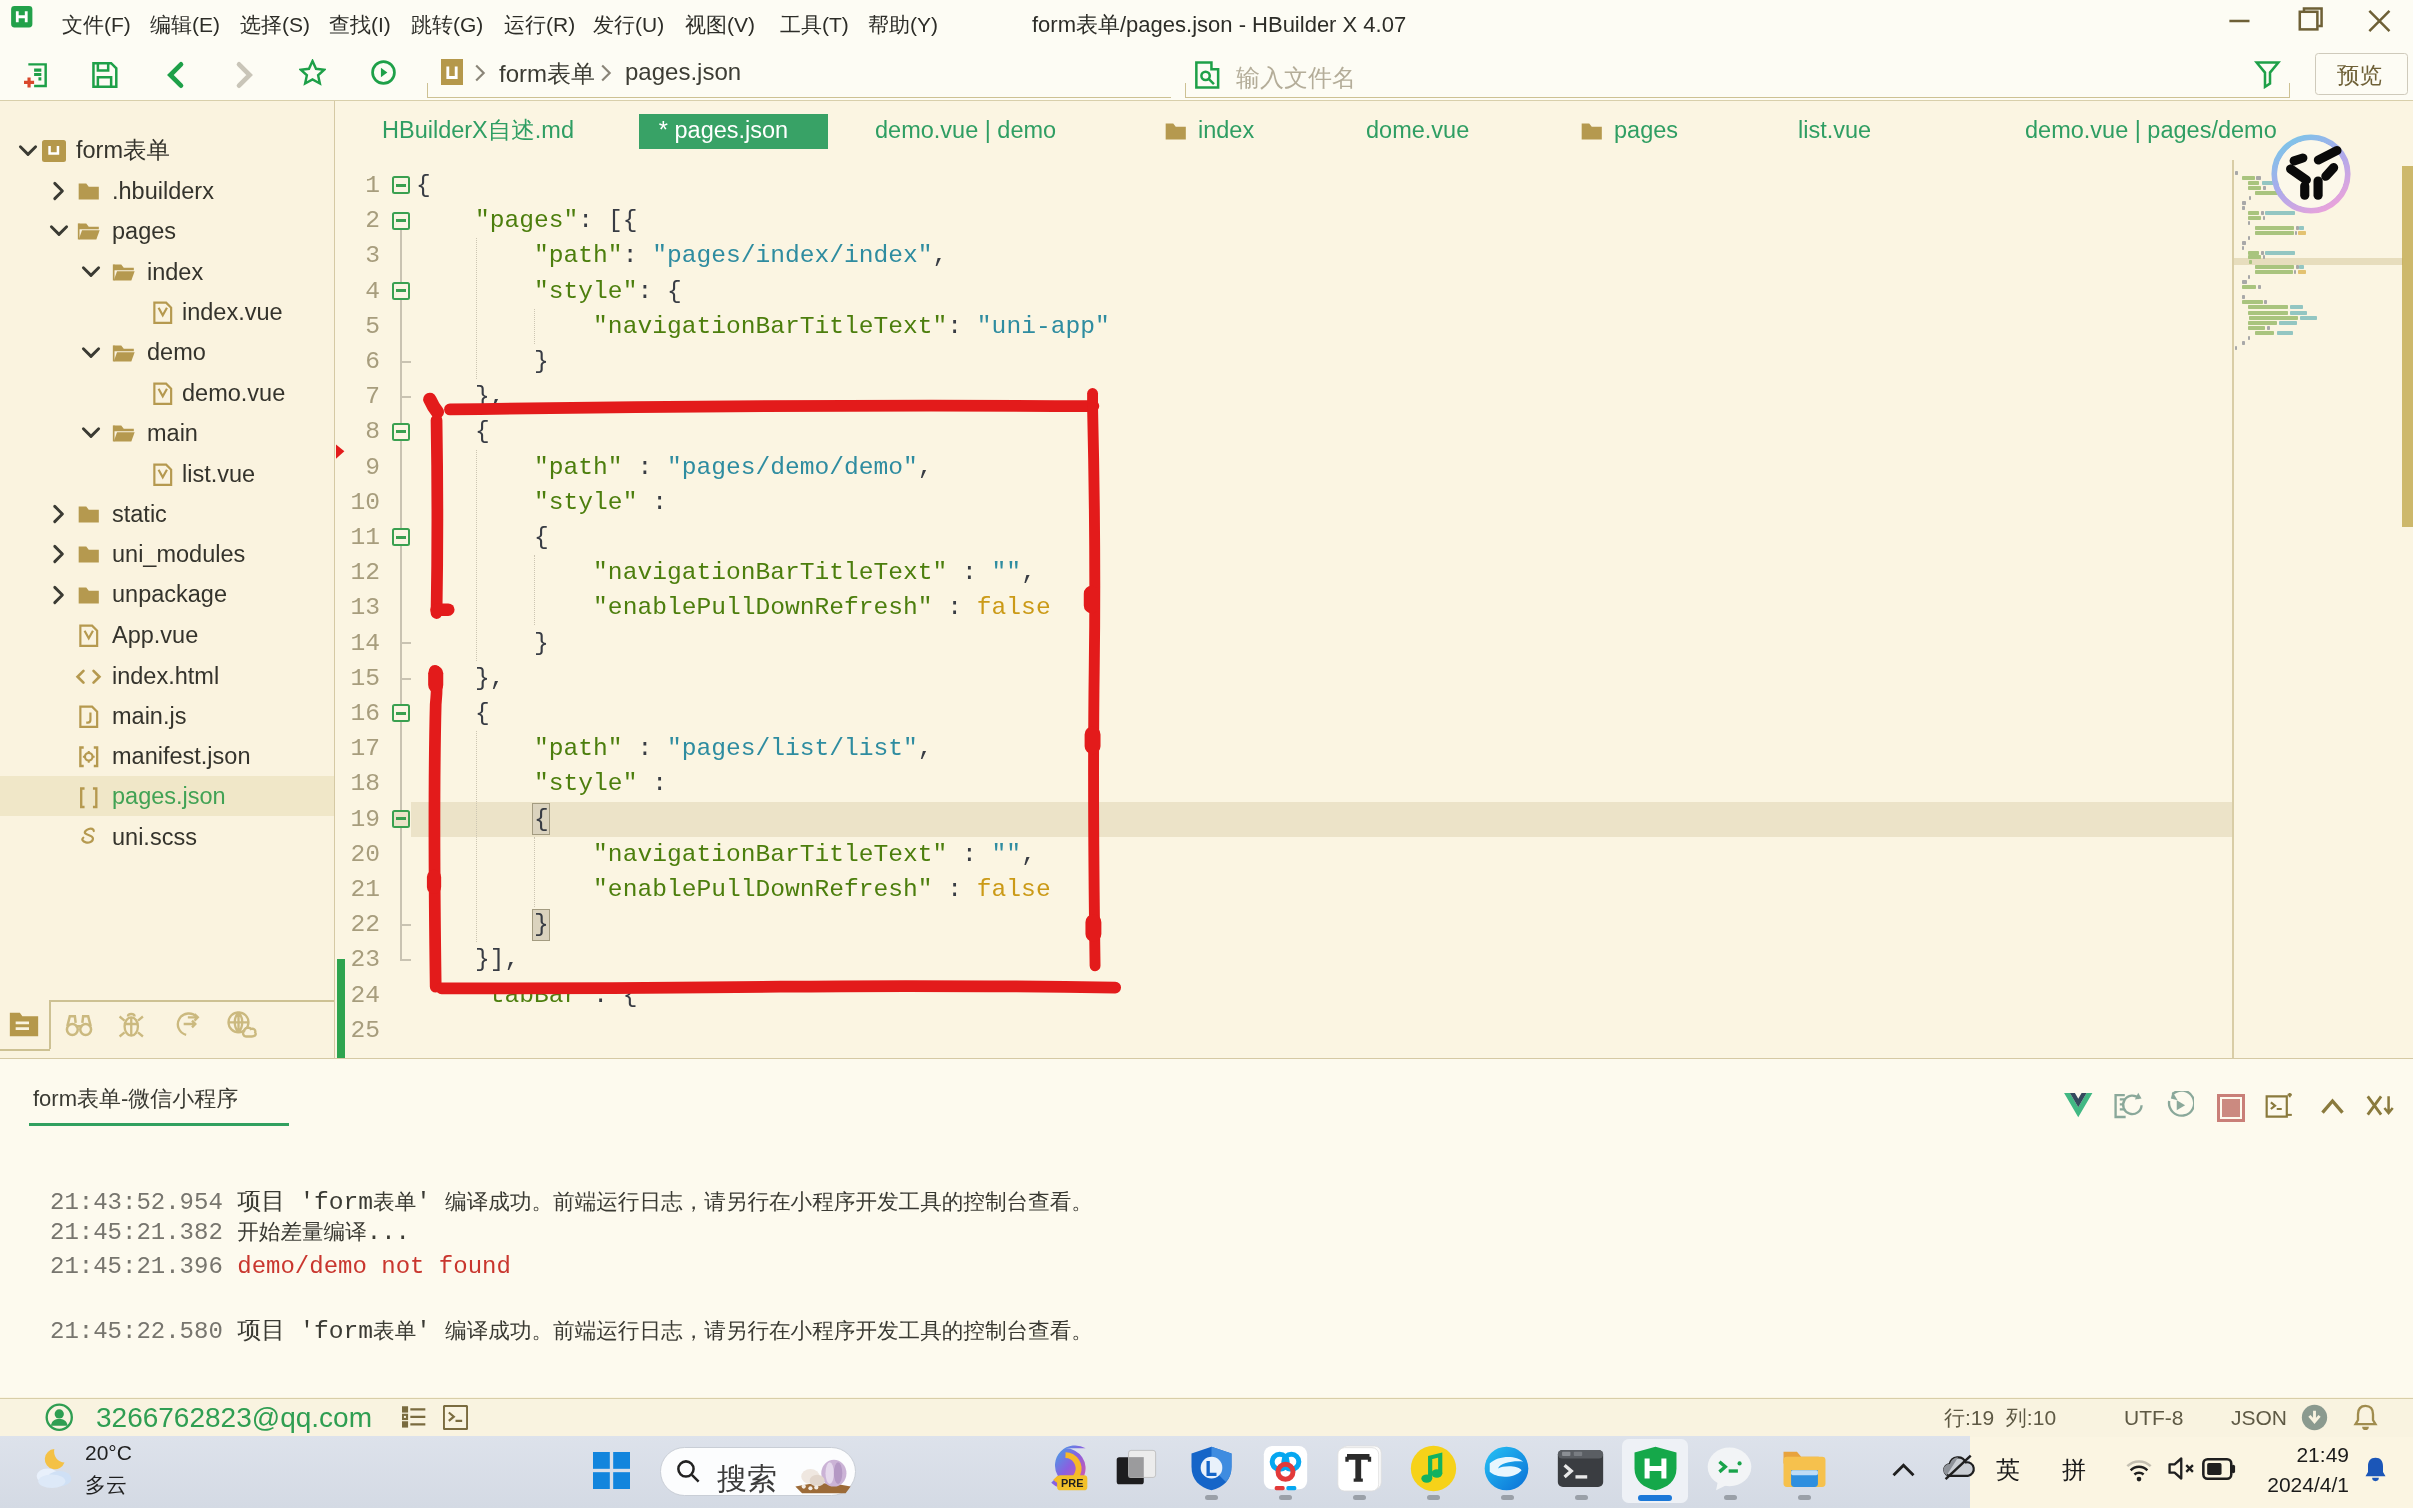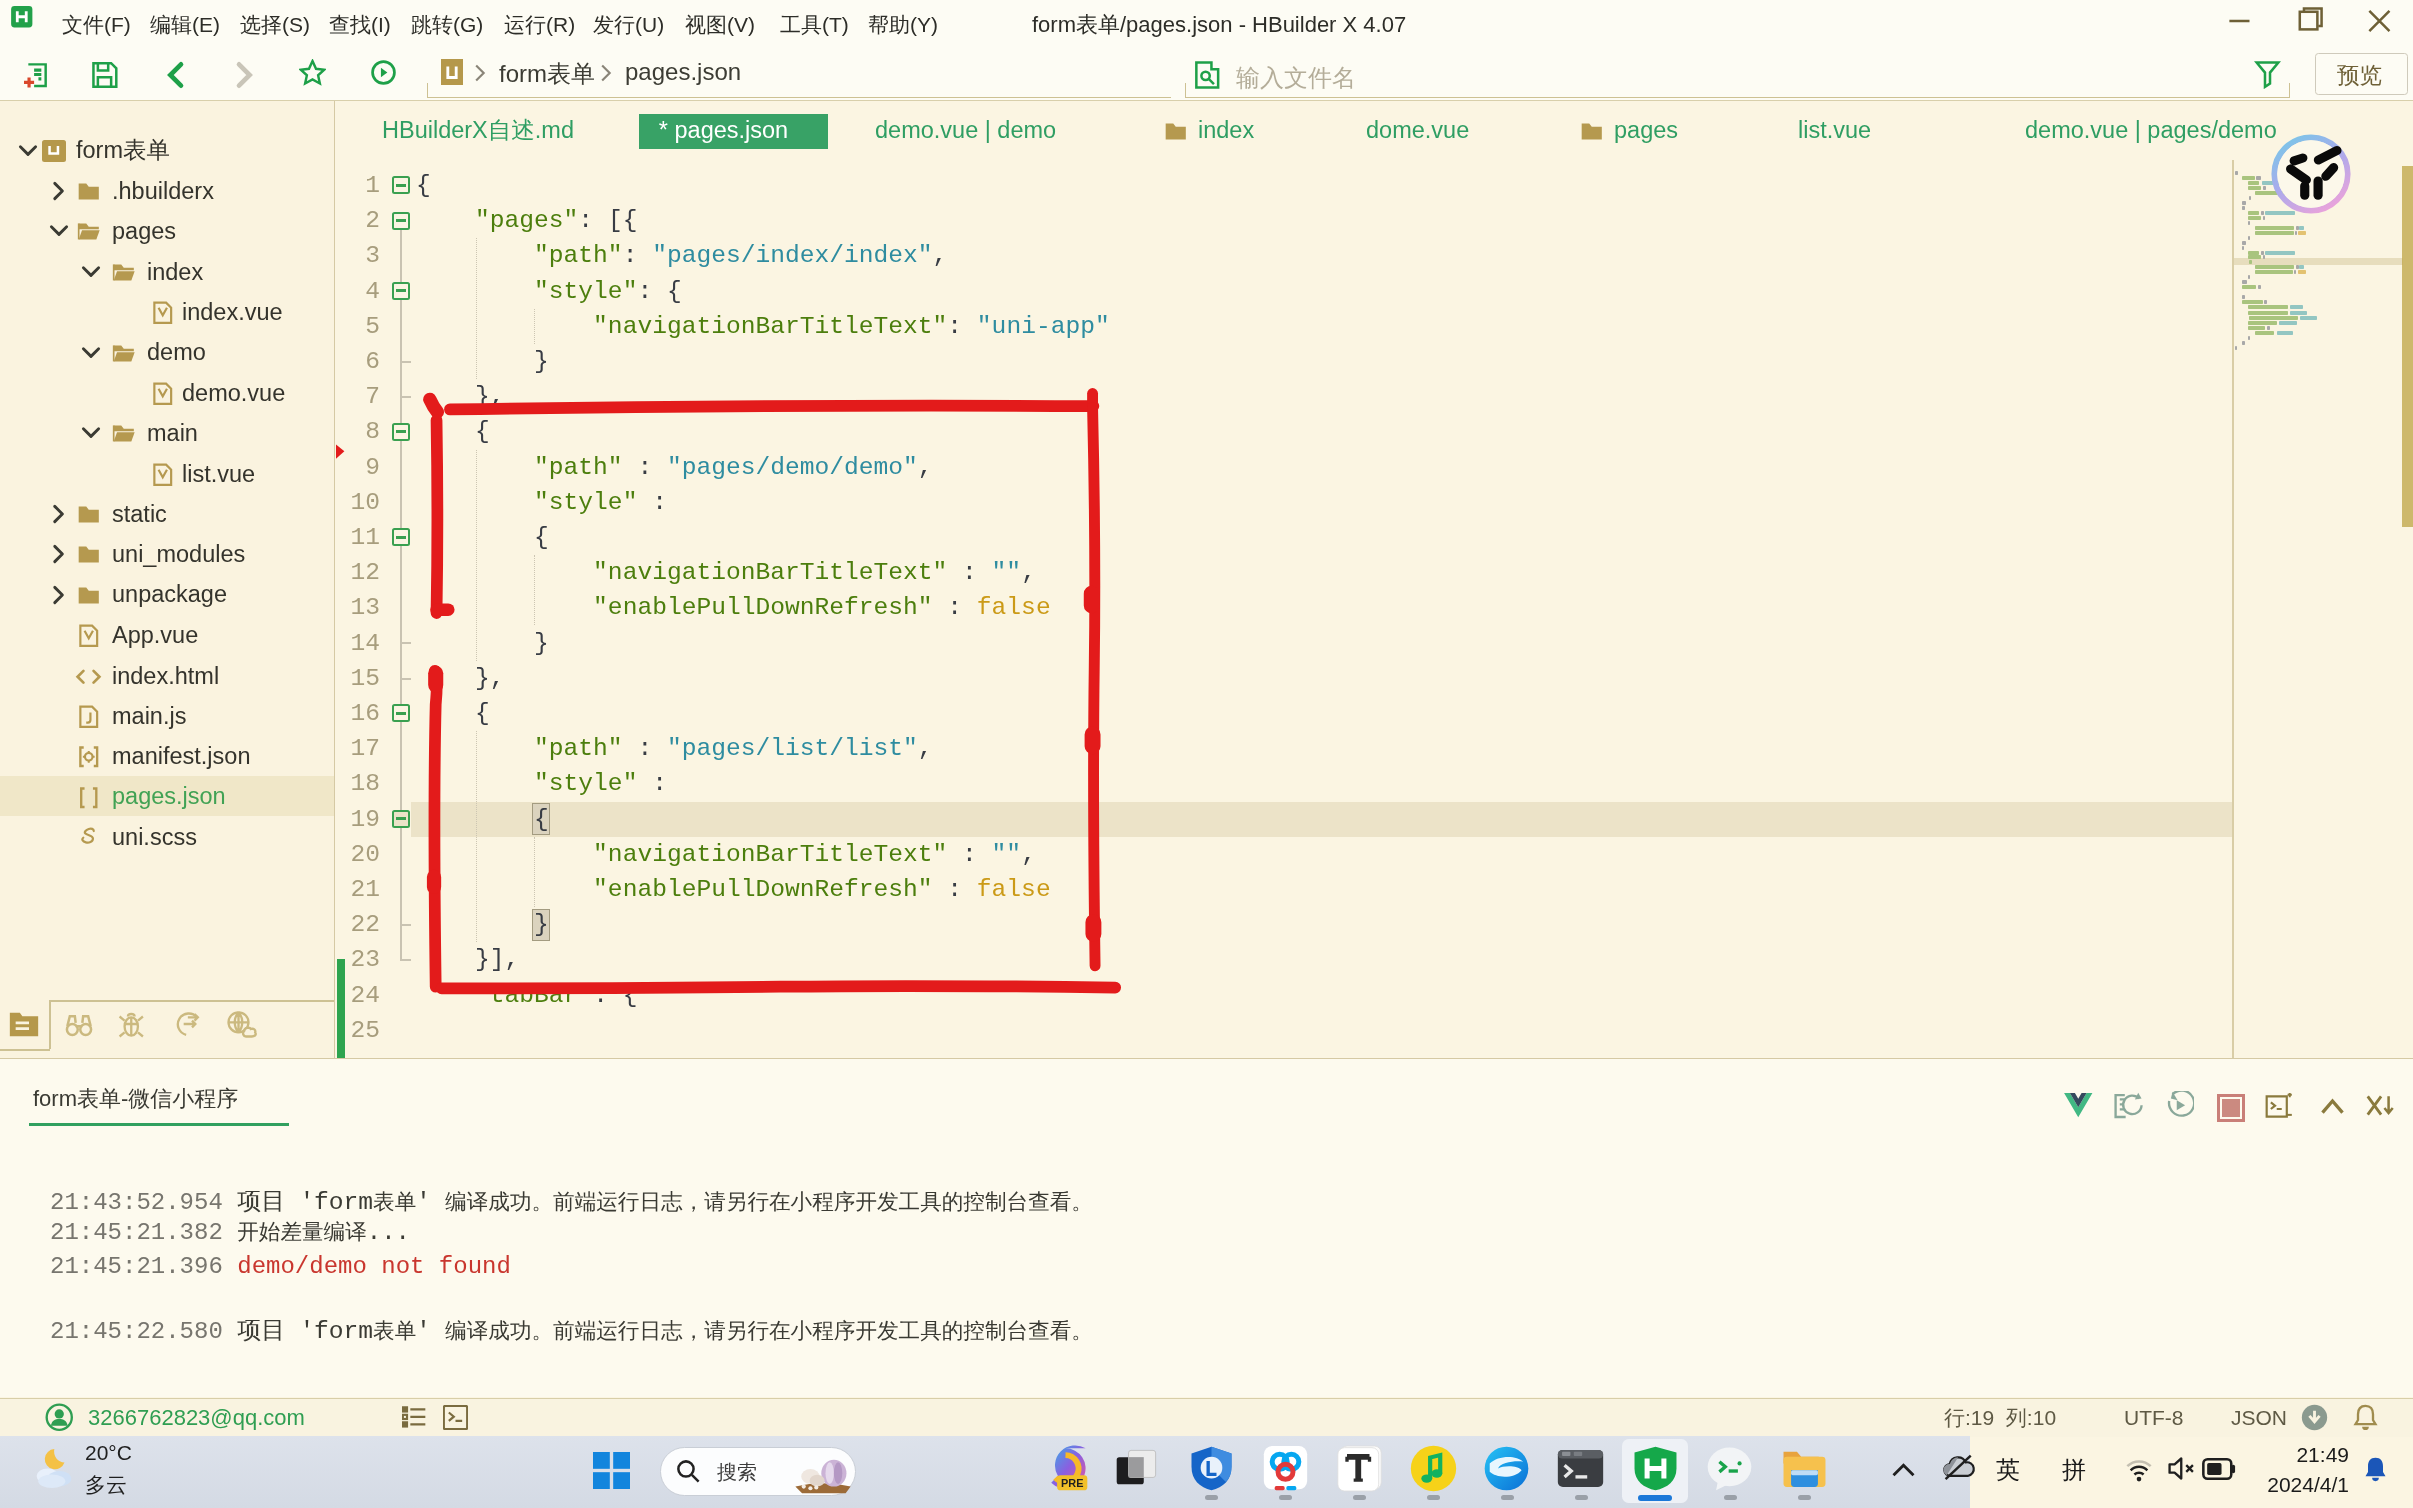--- a/index.html
+++ b/index.html
@@ -499,21 +499,21 @@
  <div class="clog mono" style="top:158px;color:#77756e">21:45:21.382 <span style="color:#3a3a33"><span style="font-size:21.6px">开始差量编译</span>...</span></div>
  <div class="clog mono" style="top:194px;color:#77756e">21:45:21.396 <span style="color:#c9362e">demo/demo not found</span></div>
  <div class="clog mono" style="top:255px;color:#77756e">21:45:22.580 <span style="color:#3a3a33">项目 '<span style="font-size:24.6px">form</span><span style="font-size:21.6px">表单</span>' <span style="font-size:21.6px">编译成功。前端运行日志，请另行在小程序开发工具的控制台查看。</span></span></div>
 </div>
 <div class="abs" id="statusbar">
  <svg class="abs" style="left:45px;top:4.2px" width="28.5" height="28.5" viewBox="0 0 34 34">
       <circle cx="17" cy="17" r="15" fill="none" stroke="#2f9e52" stroke-width="2.8"></circle>
       <circle cx="17" cy="13" r="5.5" fill="#2f9e52"></circle>
       <path d="M7 27c1-6 5-8 10-8s9 2 10 8" fill="#2f9e52"></path>
     </svg>
- <div class="abs" style="left:88px;top:0;height:37px;line-height:37px;font-size:22px;color:#2f9e52">3266762823@qq.com</div>
+ <div class="abs" style="left:96px;top:0;height:37px;line-height:37px;font-size:28px;color:#2f9e52">3266762823@qq.com</div>
  <svg class="abs" style="left:402px;top:6.7px" width="25" height="23.5" viewBox="0 0 30 28">
       <g stroke="#7a6b3f" stroke-width="2.6" fill="none">
         <path d="M10 4h18M10 13h18M10 22h18"></path>
         <rect x="1" y="1.5" width="5" height="5" fill="#7a6b3f"></rect>
         <rect x="1" y="10.5" width="5" height="5"></rect>
         <rect x="1" y="19.5" width="5" height="5" fill="#7a6b3f"></rect>
       </g>
     </svg>
  <svg class="abs" style="left:443px;top:5.9px" width="25" height="25" viewBox="0 0 30 30">
       <g stroke="#7a6b3f" stroke-width="2.6" fill="none">
@@ -548,21 +548,21 @@
         <rect x="24" y="0" width="20" height="20"></rect>
         <rect x="0" y="24" width="20" height="20"></rect>
         <rect x="24" y="24" width="20" height="20"></rect>
       </g>
     </svg>
  <div class="abs" style="left:660px;top:11px;width:196px;height:49px;background:#fcfdfe;border:1.7px solid #c9ced6;border-radius:26px;box-sizing:border-box"></div>
  <svg class="abs" style="left:675px;top:22px" width="27" height="27" viewBox="0 0 32 32">
       <circle cx="13" cy="13" r="9" fill="none" stroke="#222" stroke-width="3"></circle>
       <path d="M20 20l8 8" stroke="#222" stroke-width="3"></path>
     </svg>
- <div class="abs" style="left:717px;top:22.6px;font-size:20px;color:#3c3c3c">搜索</div>
+ <div class="abs" style="left:717px;top:22.6px;font-size:30px;color:#3c3c3c">搜索</div>
  <svg class="abs" style="left:792px;top:17px" width="62" height="42" viewBox="0 0 74 50">
   <path d="M4 40q33-8 66 0l-6 8H12z" fill="#9c6b38"></path>
   <ellipse cx="50" cy="24" rx="15" ry="16" fill="#cbb3d6"></ellipse>
       <ellipse cx="45" cy="24" rx="5" ry="13" fill="#e5d9ec"></ellipse>
       <ellipse cx="55" cy="24" rx="5" ry="13" fill="#b498c4"></ellipse>
   <ellipse cx="22" cy="28" rx="11" ry="9" fill="#efe7e0"></ellipse>
       <ellipse cx="30" cy="33" rx="9" ry="7" fill="#e2d6cc"></ellipse>
   <circle cx="14" cy="40" r="2.5" fill="#f3ece5"></circle>
       <circle cx="22" cy="42" r="2.5" fill="#f3ece5"></circle>
       <circle cx="29" cy="41" r="2.5" fill="#f3ece5"></circle>

